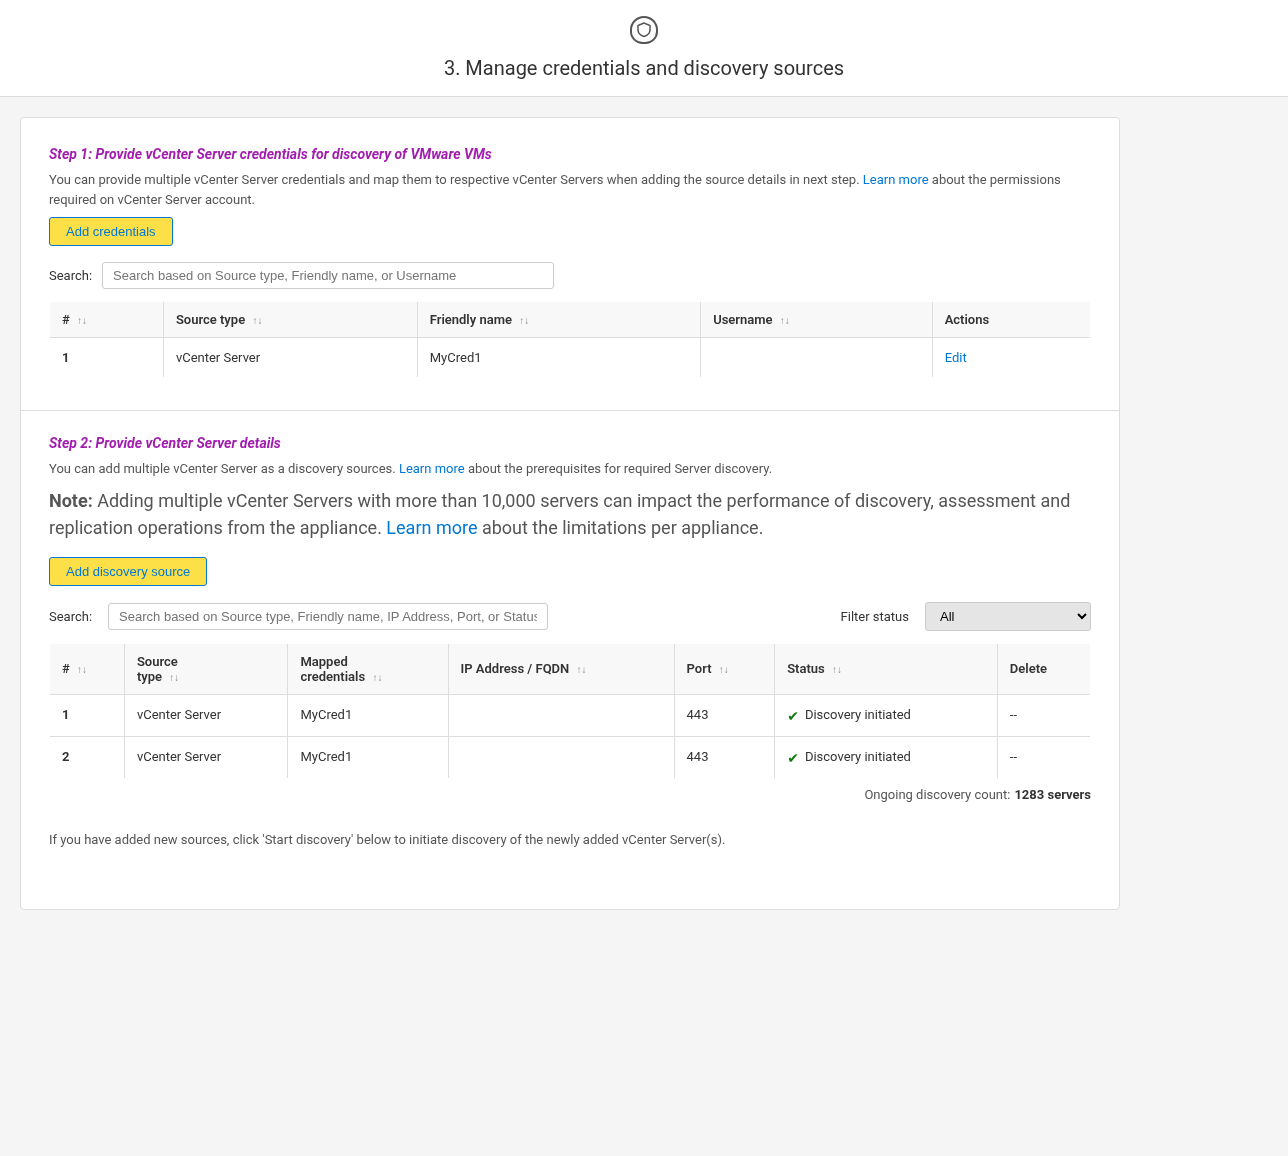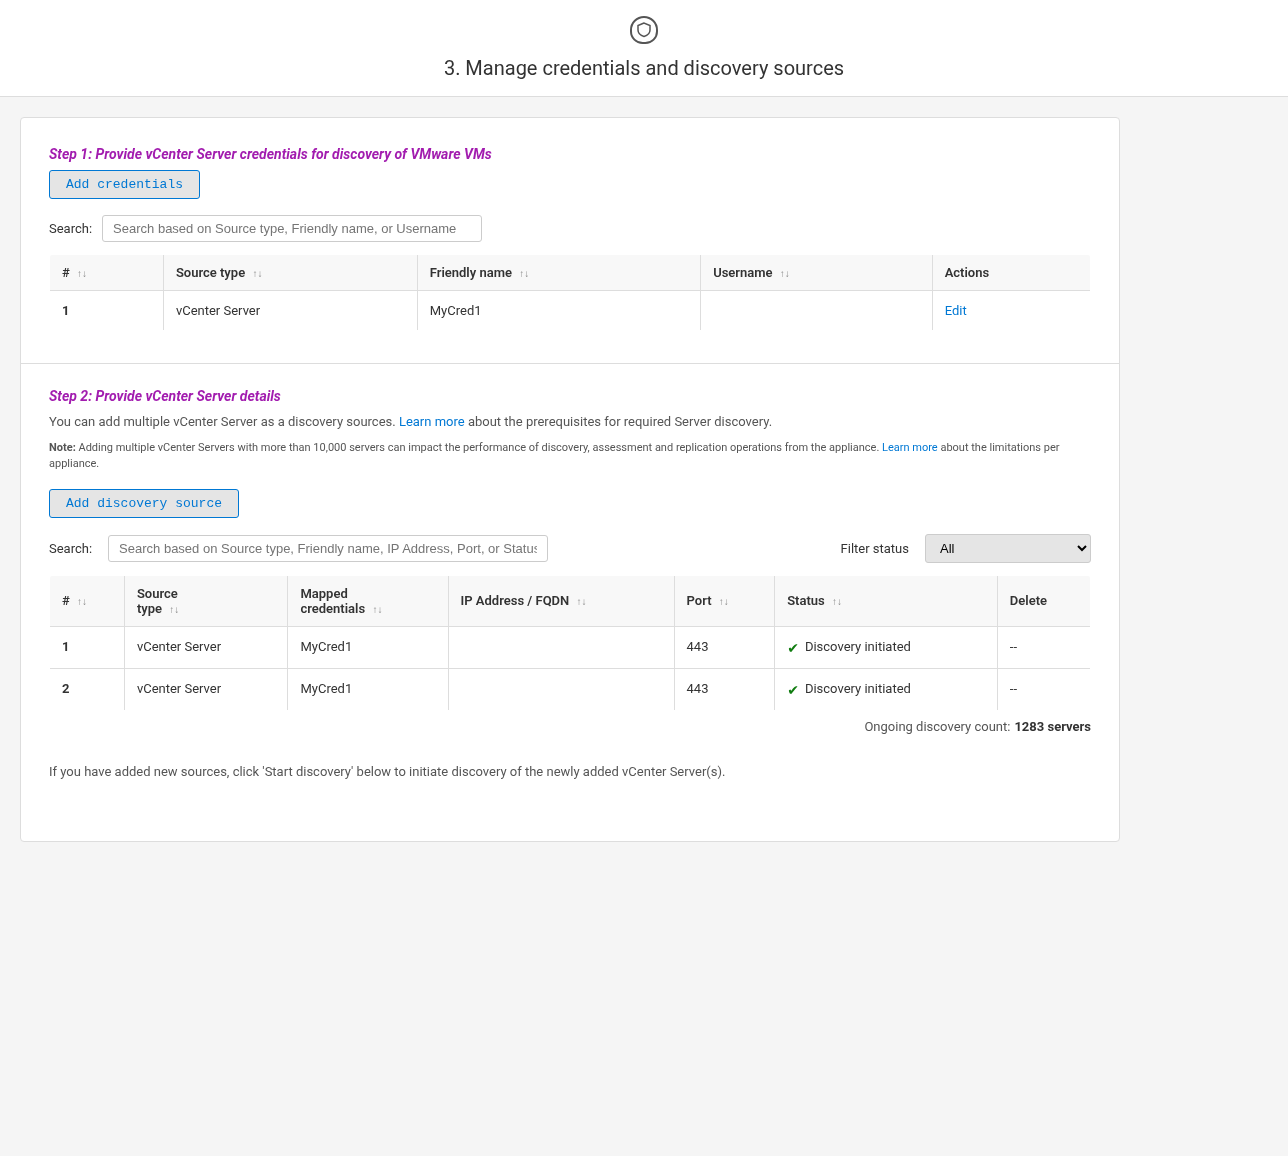--- a/index.html
+++ b/index.html
@@ -56,62 +56,61 @@
       margin-bottom: 8px;
       font-style: italic;
     }
     .section-desc {
       font-size: 13px;
       color: #555;
       line-height: 1.5;
       margin-bottom: 8px;
     }
     .section-note {
-      font-size: 11px;
+      font-size: 18px;
       color: #555;
       line-height: 1.5;
       margin-bottom: 16px;
     }
     .link {
       color: #0078d4;
       text-decoration: none;
       cursor: pointer;
     }
     .btn {
       display: inline-flex;
       align-items: center;
       padding: 6px 16px;
       border: 1px solid #0078d4;
-      background: #e5e5e5;
+      background: #fde047;
       color: #0078d4;
       border-radius: 3px;
       cursor: pointer;
       font-size: 13px;
       font-weight: 500;
       margin-bottom: 16px;
-      font-family: Liberation Mono, monospace;
     }
     .search-row {
       display: flex;
       align-items: center;
       gap: 10px;
       margin-bottom: 12px;
     }
     .search-label {
       font-size: 13px;
       color: #333;
       white-space: nowrap;
     }
     .search-input {
       border: 1px solid #ccc;
       border-radius: 3px;
       padding: 5px 10px;
       font-size: 13px;
       color: #999;
-      width: 380px;
+      width: 452px;
       outline: none;
     }
     .table {
       width: 100%;
       border-collapse: collapse;
       border: 1px solid #ddd;
       border-radius: 3px;
       overflow: hidden;
     }
     .table th {
@@ -220,20 +219,25 @@
       <path d="M8 1L2 3.5V8c0 3 2.5 5.5 6 6.5 3.5-1 6-3.5 6-6.5V3.5L8 1z" stroke="#555" stroke-width="1.5" fill="none"></path>
     </svg>
   </div>
   <h1 class="page-title">3. Manage credentials and discovery sources</h1>
 </div>
 
 <div class="main-content">
 
   <div class="section">
     <div class="section-title">Step 1: Provide vCenter Server credentials for discovery of VMware VMs</div>
+    <div class="section-desc">
+      <span>You can provide multiple vCenter Server credentials and map them to respective vCenter Servers when adding the source details in next step. </span>
+      <a class="link">Learn more</a>
+      <span>about the permissions required on vCenter Server account.</span>
+    </div>
 
     <button class="btn">Add credentials</button>
 
     <div class="search-row">
       <span class="search-label">Search:</span>
       <input class="search-input" type="text" placeholder="Search based on Source type, Friendly name, or Username" style="">
     </div>
 
     <table class="table">
       <thead>

